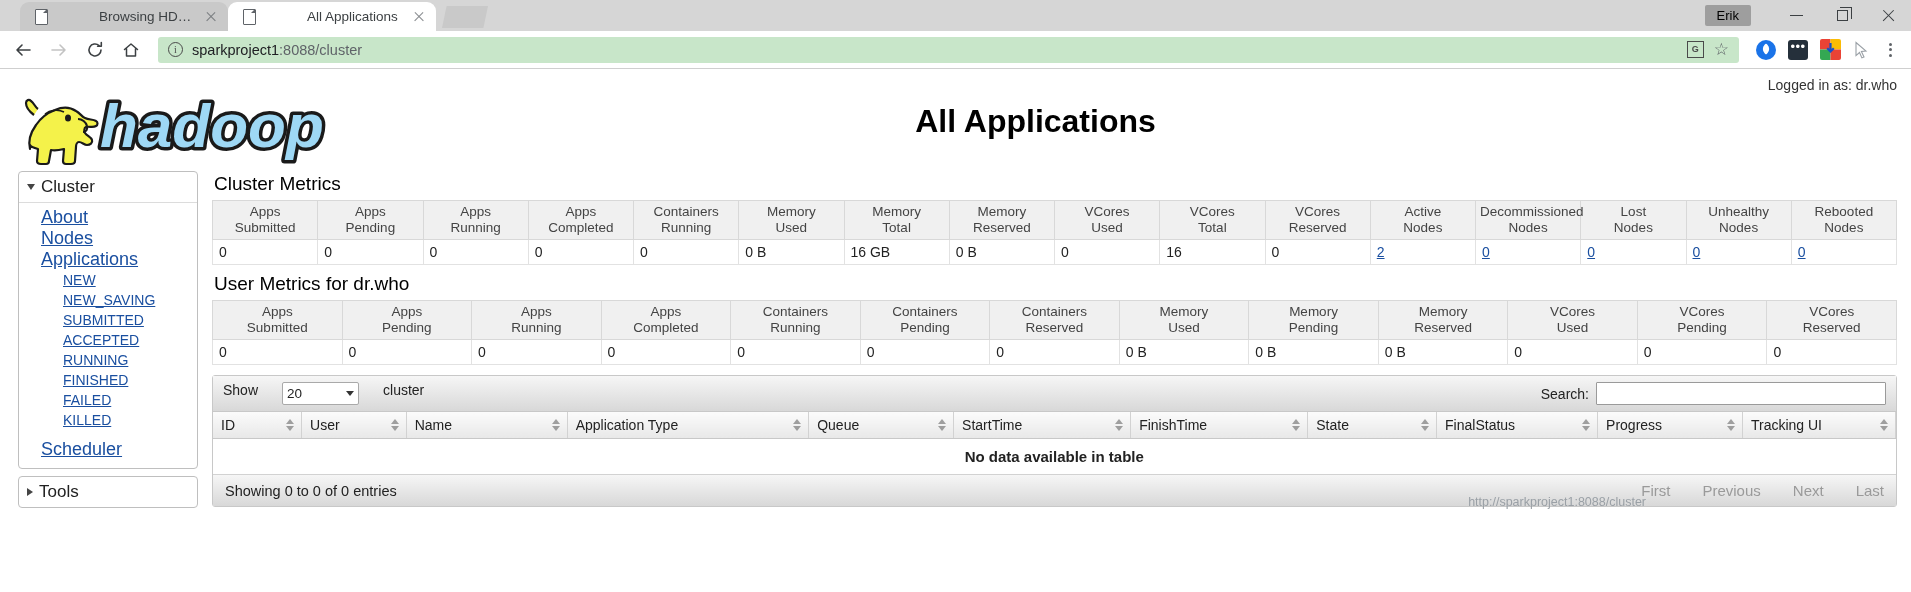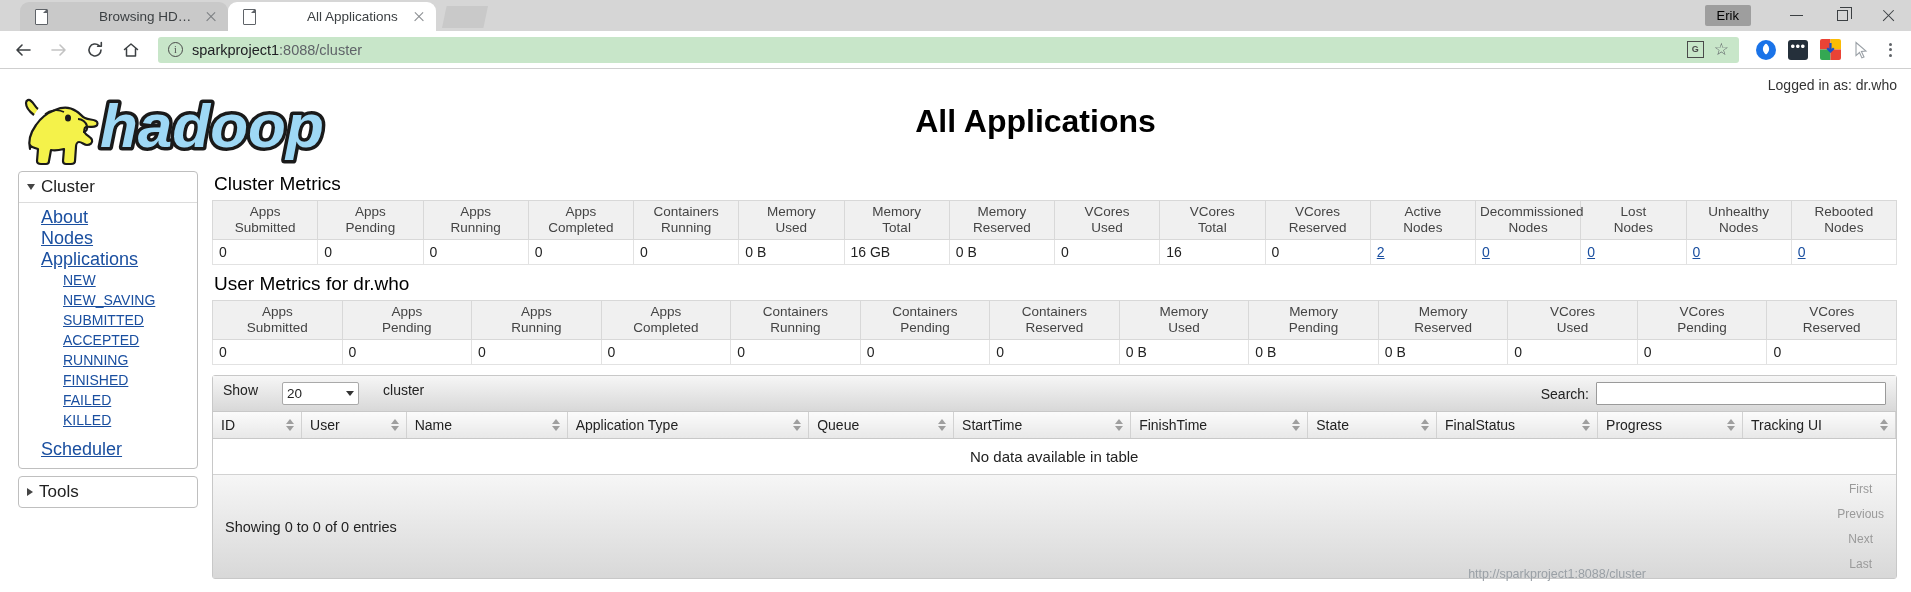--- a/index.html
+++ b/index.html
@@ -195,28 +195,28 @@
   table.dt th .sortarrows {
     position:absolute; right:7px; top:50%; transform:translateY(-50%);
     display:flex; flex-direction:column; gap:2px; opacity:.55;
   }
   table.dt th .sortarrows i { display:block; width:0;height:0; }
   table.dt th .sortarrows i.up{ border-left:4px solid transparent;border-right:4px solid transparent;
     border-bottom:5px solid #5a5a5a;}
   table.dt th .sortarrows i.dn{ border-left:4px solid transparent;border-right:4px solid transparent;
     border-top:5px solid #5a5a5a;}
   table.dt td.empty {
-    text-align:center; padding:9px 0; color:#222; border-bottom:1px solid #d2d2d2; font-size:15px;
+    text-align:center; padding:9px 0; color:#222; border-bottom:1px solid #d2d2d2; font-size:15px;font-weight:bold;
   }
   .dt-bottom {
     display:flex; align-items:center; justify-content:space-between;
     background:linear-gradient(#f6f6f6,#d8d8d8);
     padding:7px 12px; font-size:14.5px; color:#222; position:relative;
   }
-  .dt-paginate { display:flex; align-items:center; gap:11px; color:#9a9a9a; font-size:12px;flex-direction:column; }
+  .dt-paginate { display:flex; align-items:center; gap:32px; color:#9a9a9a; font-size:15px; }
   .status-url {
     position:absolute; left:auto; right:250px; bottom:-3px;
     font-size:12.5px; color:#9aa0a6; white-space:nowrap;
   }
 </style>
 </head>
 <body>
 
 <div class="browser">
 

